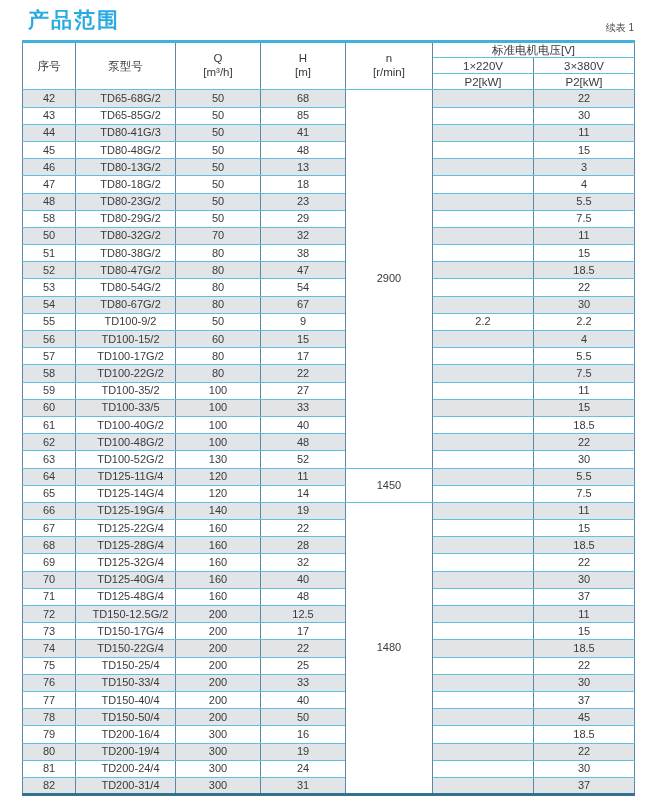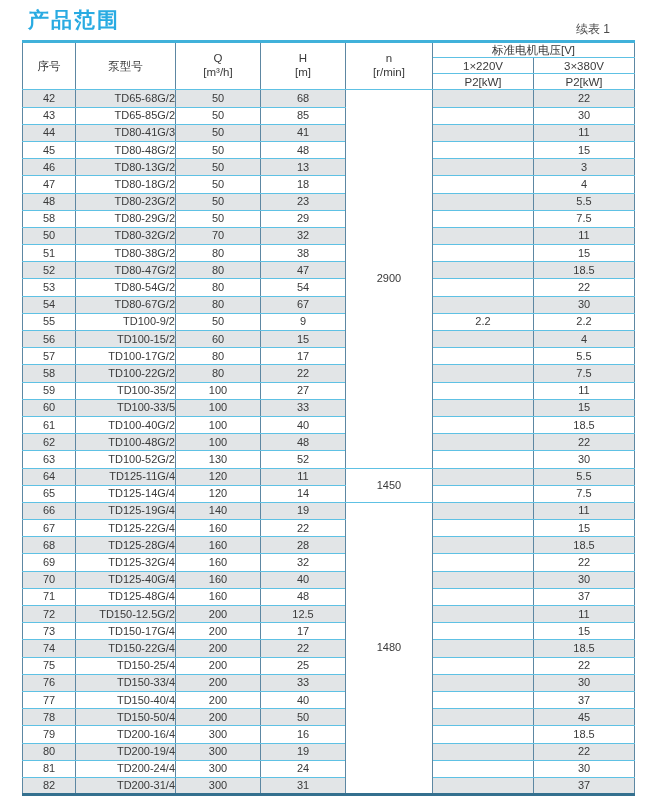--- a/index.html
+++ b/index.html
@@ -21,22 +21,22 @@
     color:var(--text);
     overflow:hidden;
   }
   .page-title{
     position:absolute;left:28px;top:6px;
     font-size:21px;font-weight:bold;
     letter-spacing:2px;
     color:var(--accent);
   }
   .continued-label{
-    position:absolute;right:40px;top:21px;
-    font-size:12px;color:#4a4a4a;
+    position:absolute;right:16px;top:21px;
+    font-size:10px;color:#4a4a4a;
   }
   table.product-table{
     position:absolute;left:22px;top:40px;
     width:612px;
     border-collapse:collapse;
     table-layout:fixed;
     border-top:3px solid var(--top-border);
     border-bottom:3px solid var(--bottom-border);
     border-left:1px solid var(--vline);
     border-right:1px solid var(--vline);
@@ -60,21 +60,21 @@
     border-right:1px solid var(--vline);
     border-top:1px solid var(--hline);
     border-bottom:1px solid var(--hline);
     text-align:center;
     vertical-align:middle;
     line-height:1;
     background:#ffffff;
   }
   tbody tr{height:17.2px;margin-top:16px;}
   tbody tr.shaded td{background:var(--stripe);}
-  td.cell-model{text-align:right;padding-left:10px;}
+  td.cell-model{text-align:center;padding-left:10px;}
   td.n-cell{background:#ffffff !important;}
   .hdr-2line div{line-height:1.2;}
 </style>
 </head>
 <body>
 
 <div class="page">
   <h1 class="page-title">产品范围</h1>
   <div class="continued-label">续表 1</div>
 

